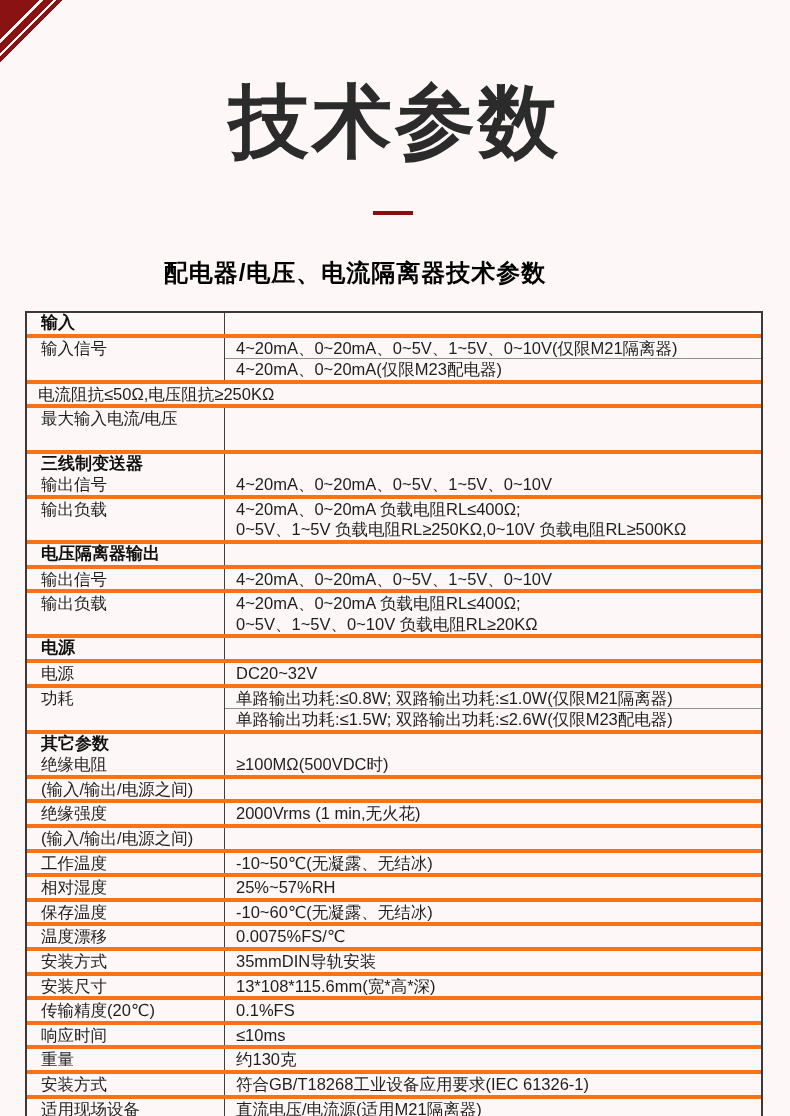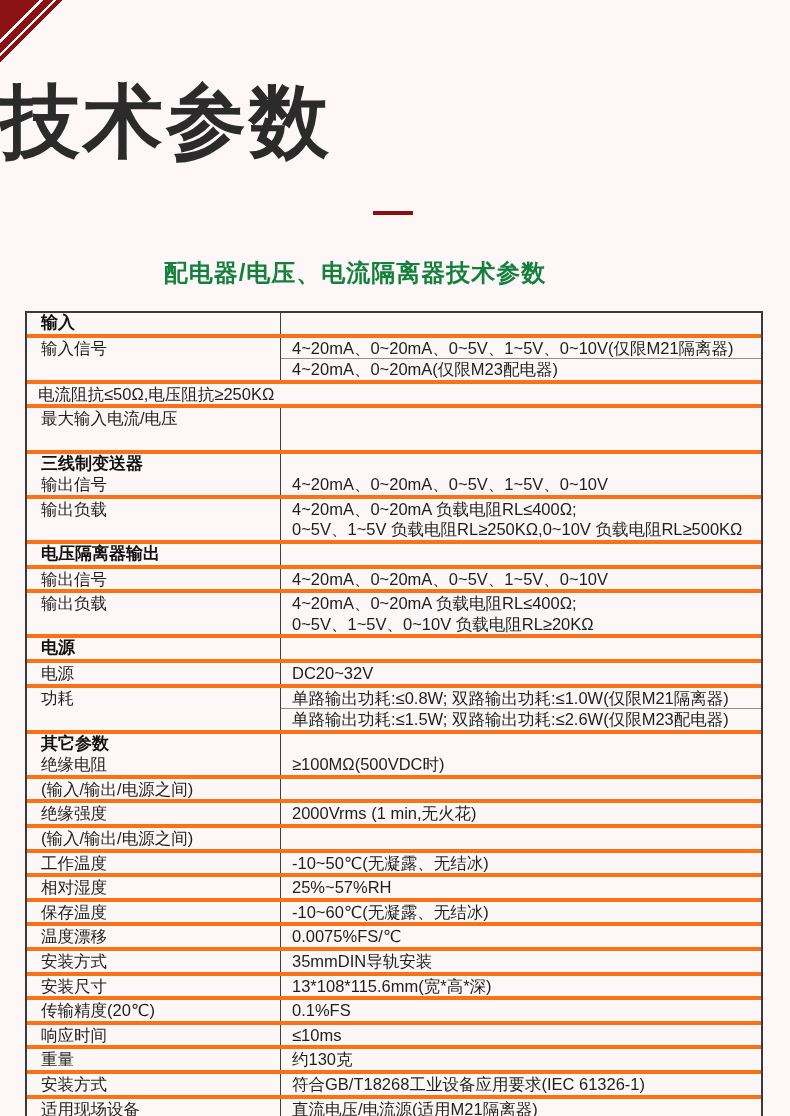--- a/index.html
+++ b/index.html
@@ -17,48 +17,49 @@
     position: absolute; top: 0; left: 0;
     width: 62px; height: 62px;
     background: linear-gradient(135deg,
       #8a1212 0 28px, #fdf8f7 28px 31px,
       #8a1212 31px 38px, #fdf8f7 38px 40px,
       #8a1212 40px 44px, transparent 44px);
   }
 
   .page-title {
     position: absolute; top: 80px; left: 0; width: 790px;
+    text-align: center;
     font-size: 80px; line-height: 1.05;
     font-weight: 900; letter-spacing: 3px;
     color: #2b2b2b;
   }
 
   .title-dash {
     position: absolute; top: 211px; left: 50%;
     width: 40px; height: 4px; margin-left: -22px;
     background: #8a0e0e;
   }
 
   .page-subtitle {
     position: absolute; top: 257px; left: 0; width: 710px;
     text-align: center;
-    font-size: 24px; font-weight: 700; color: #15803d;
+    font-size: 24px; font-weight: 700; color: #000000;
     letter-spacing: 1px;
   }
 
   .spec-table {
     position: absolute; top: 311px; left: 25px;
     width: 738px; box-sizing: border-box;
     border: 2px solid #3a3a3a;
     background: transparent;
   }
   .t-block { display: flex; border-top: 4px solid #f97316; }
   .t-block:first-child { border-top: none; }
   .t-block .lbl {
-    width: 254px; box-sizing: border-box; flex: none;
+    width: 198px; box-sizing: border-box; flex: none;
     border-right: 1px solid #3f3f3f;
     padding-left: 14px;
   }
   .t-block .val { flex: 1; min-width: 0; }
   .row-line {
     height: 20.6px; line-height: 20.6px;
     font-size: 16.5px; white-space: nowrap; overflow: hidden;
   }
   .val .row-line { padding-left: 11px; }
   .row-line.sep { border-top: 1px solid #8f8f8f; }

